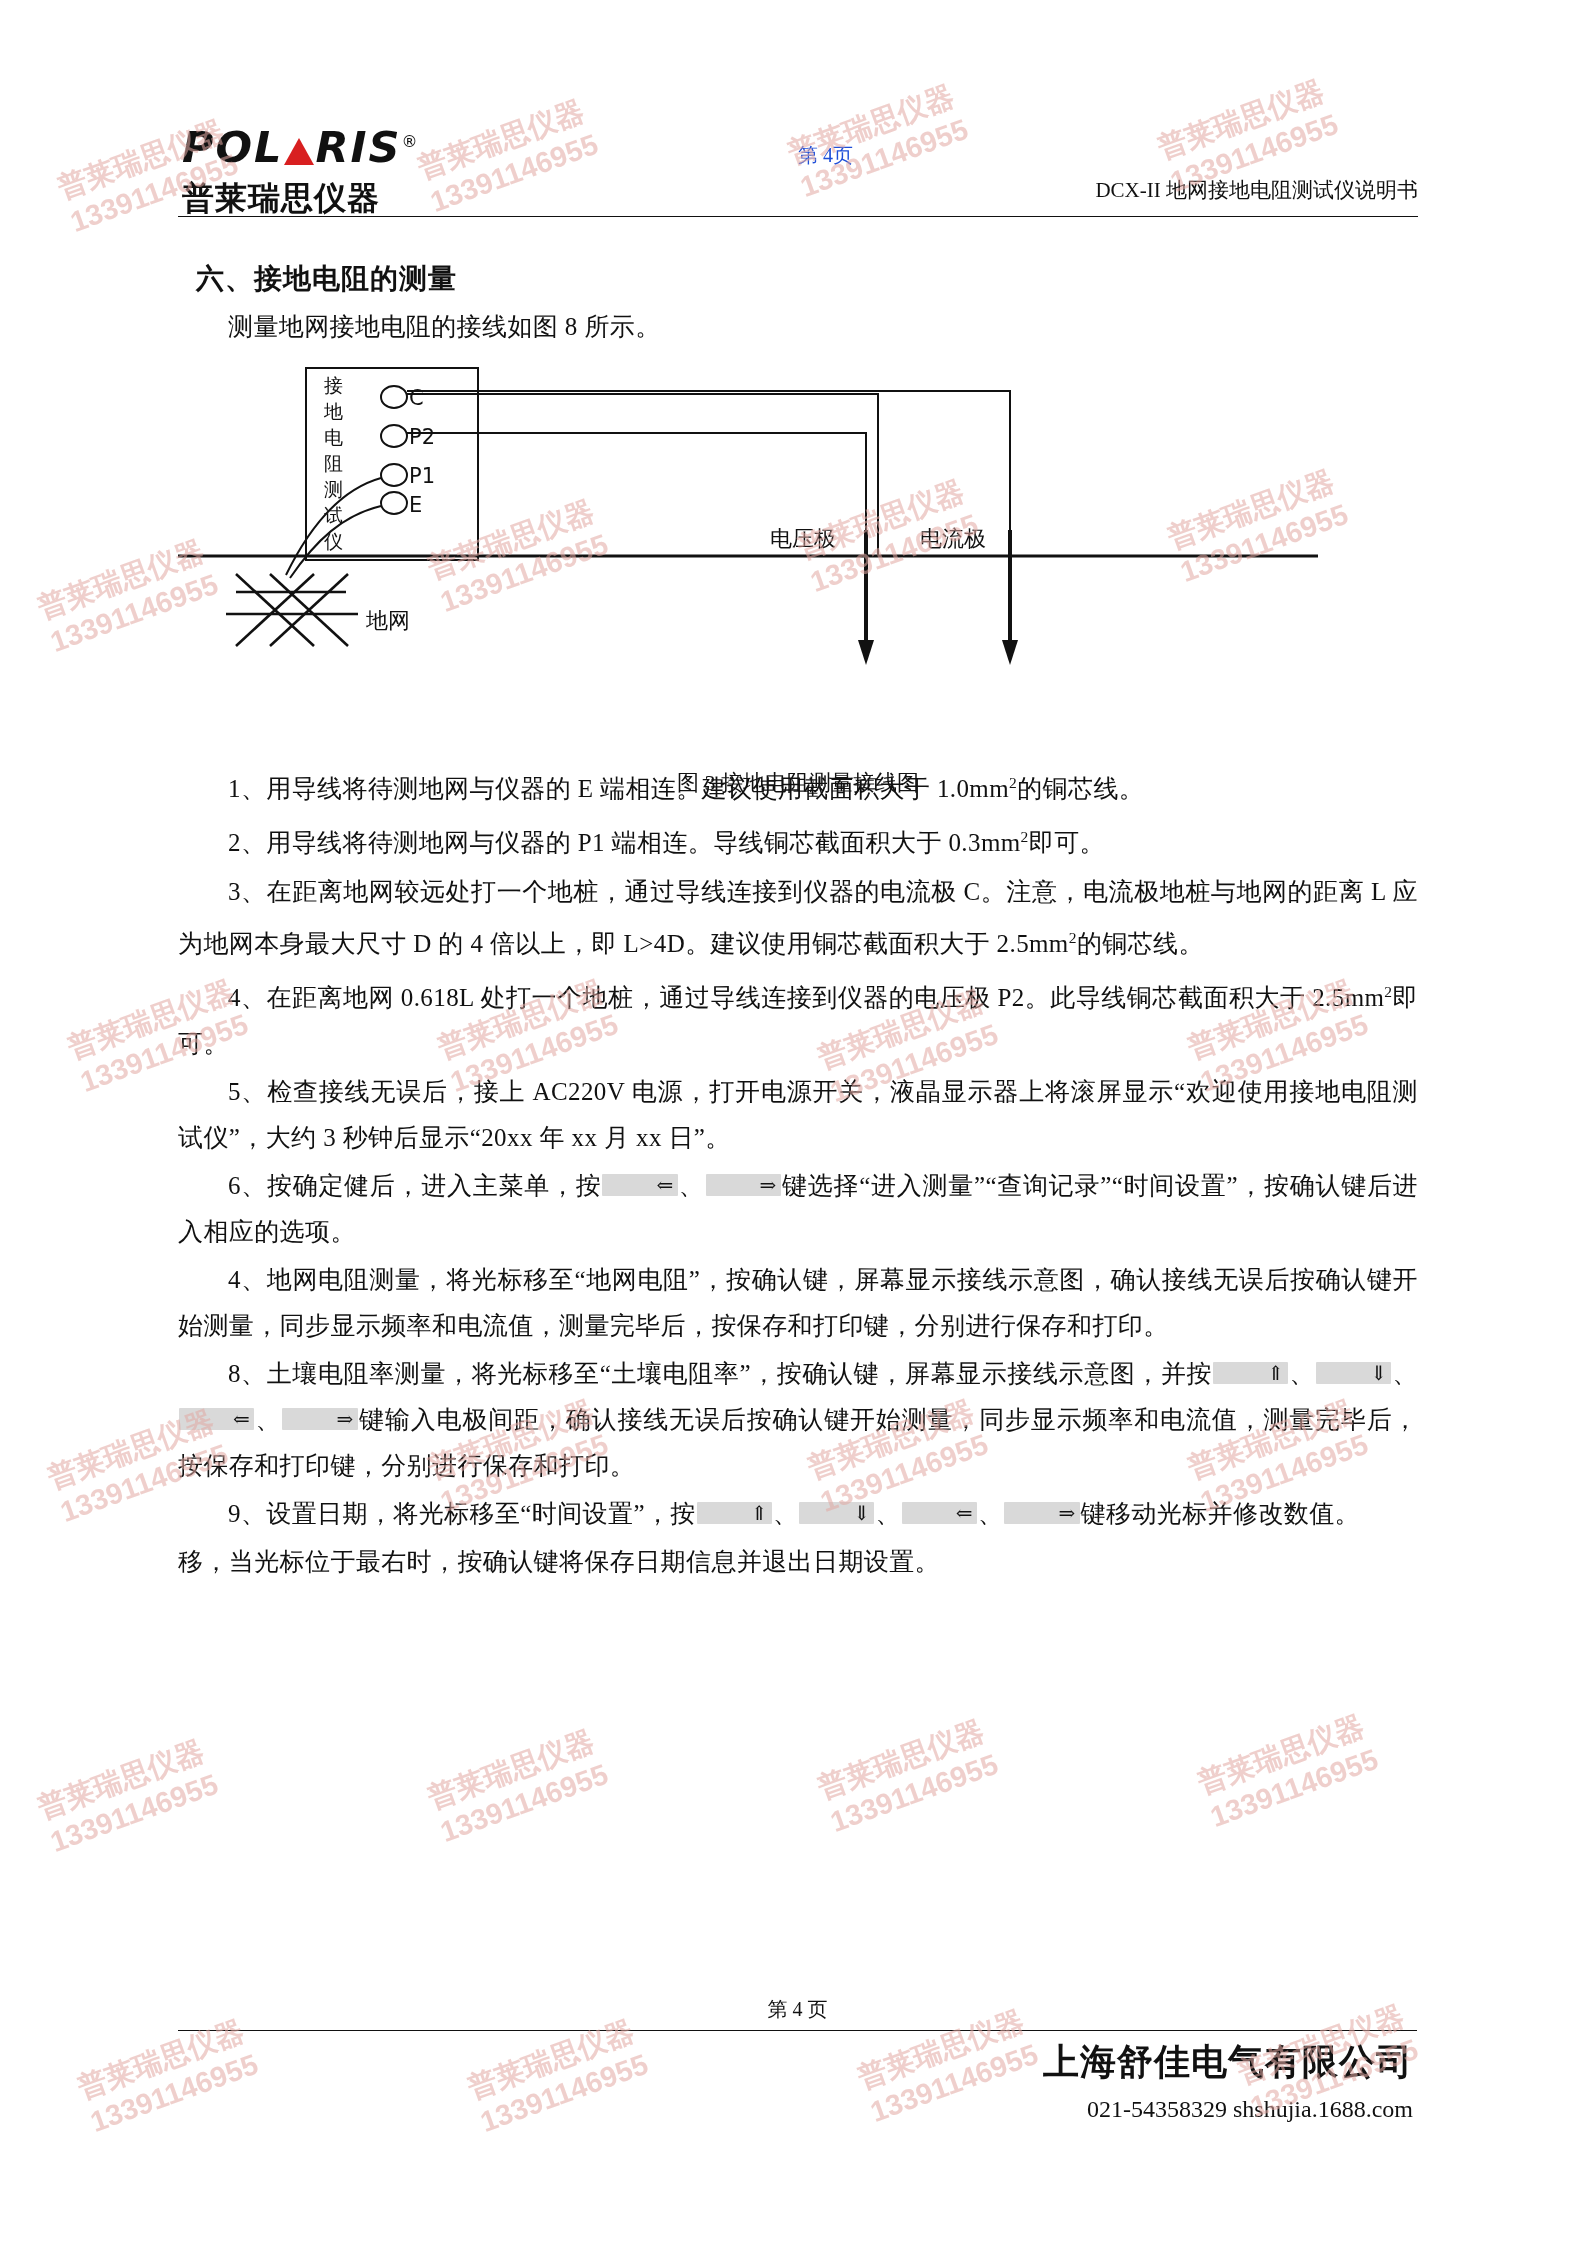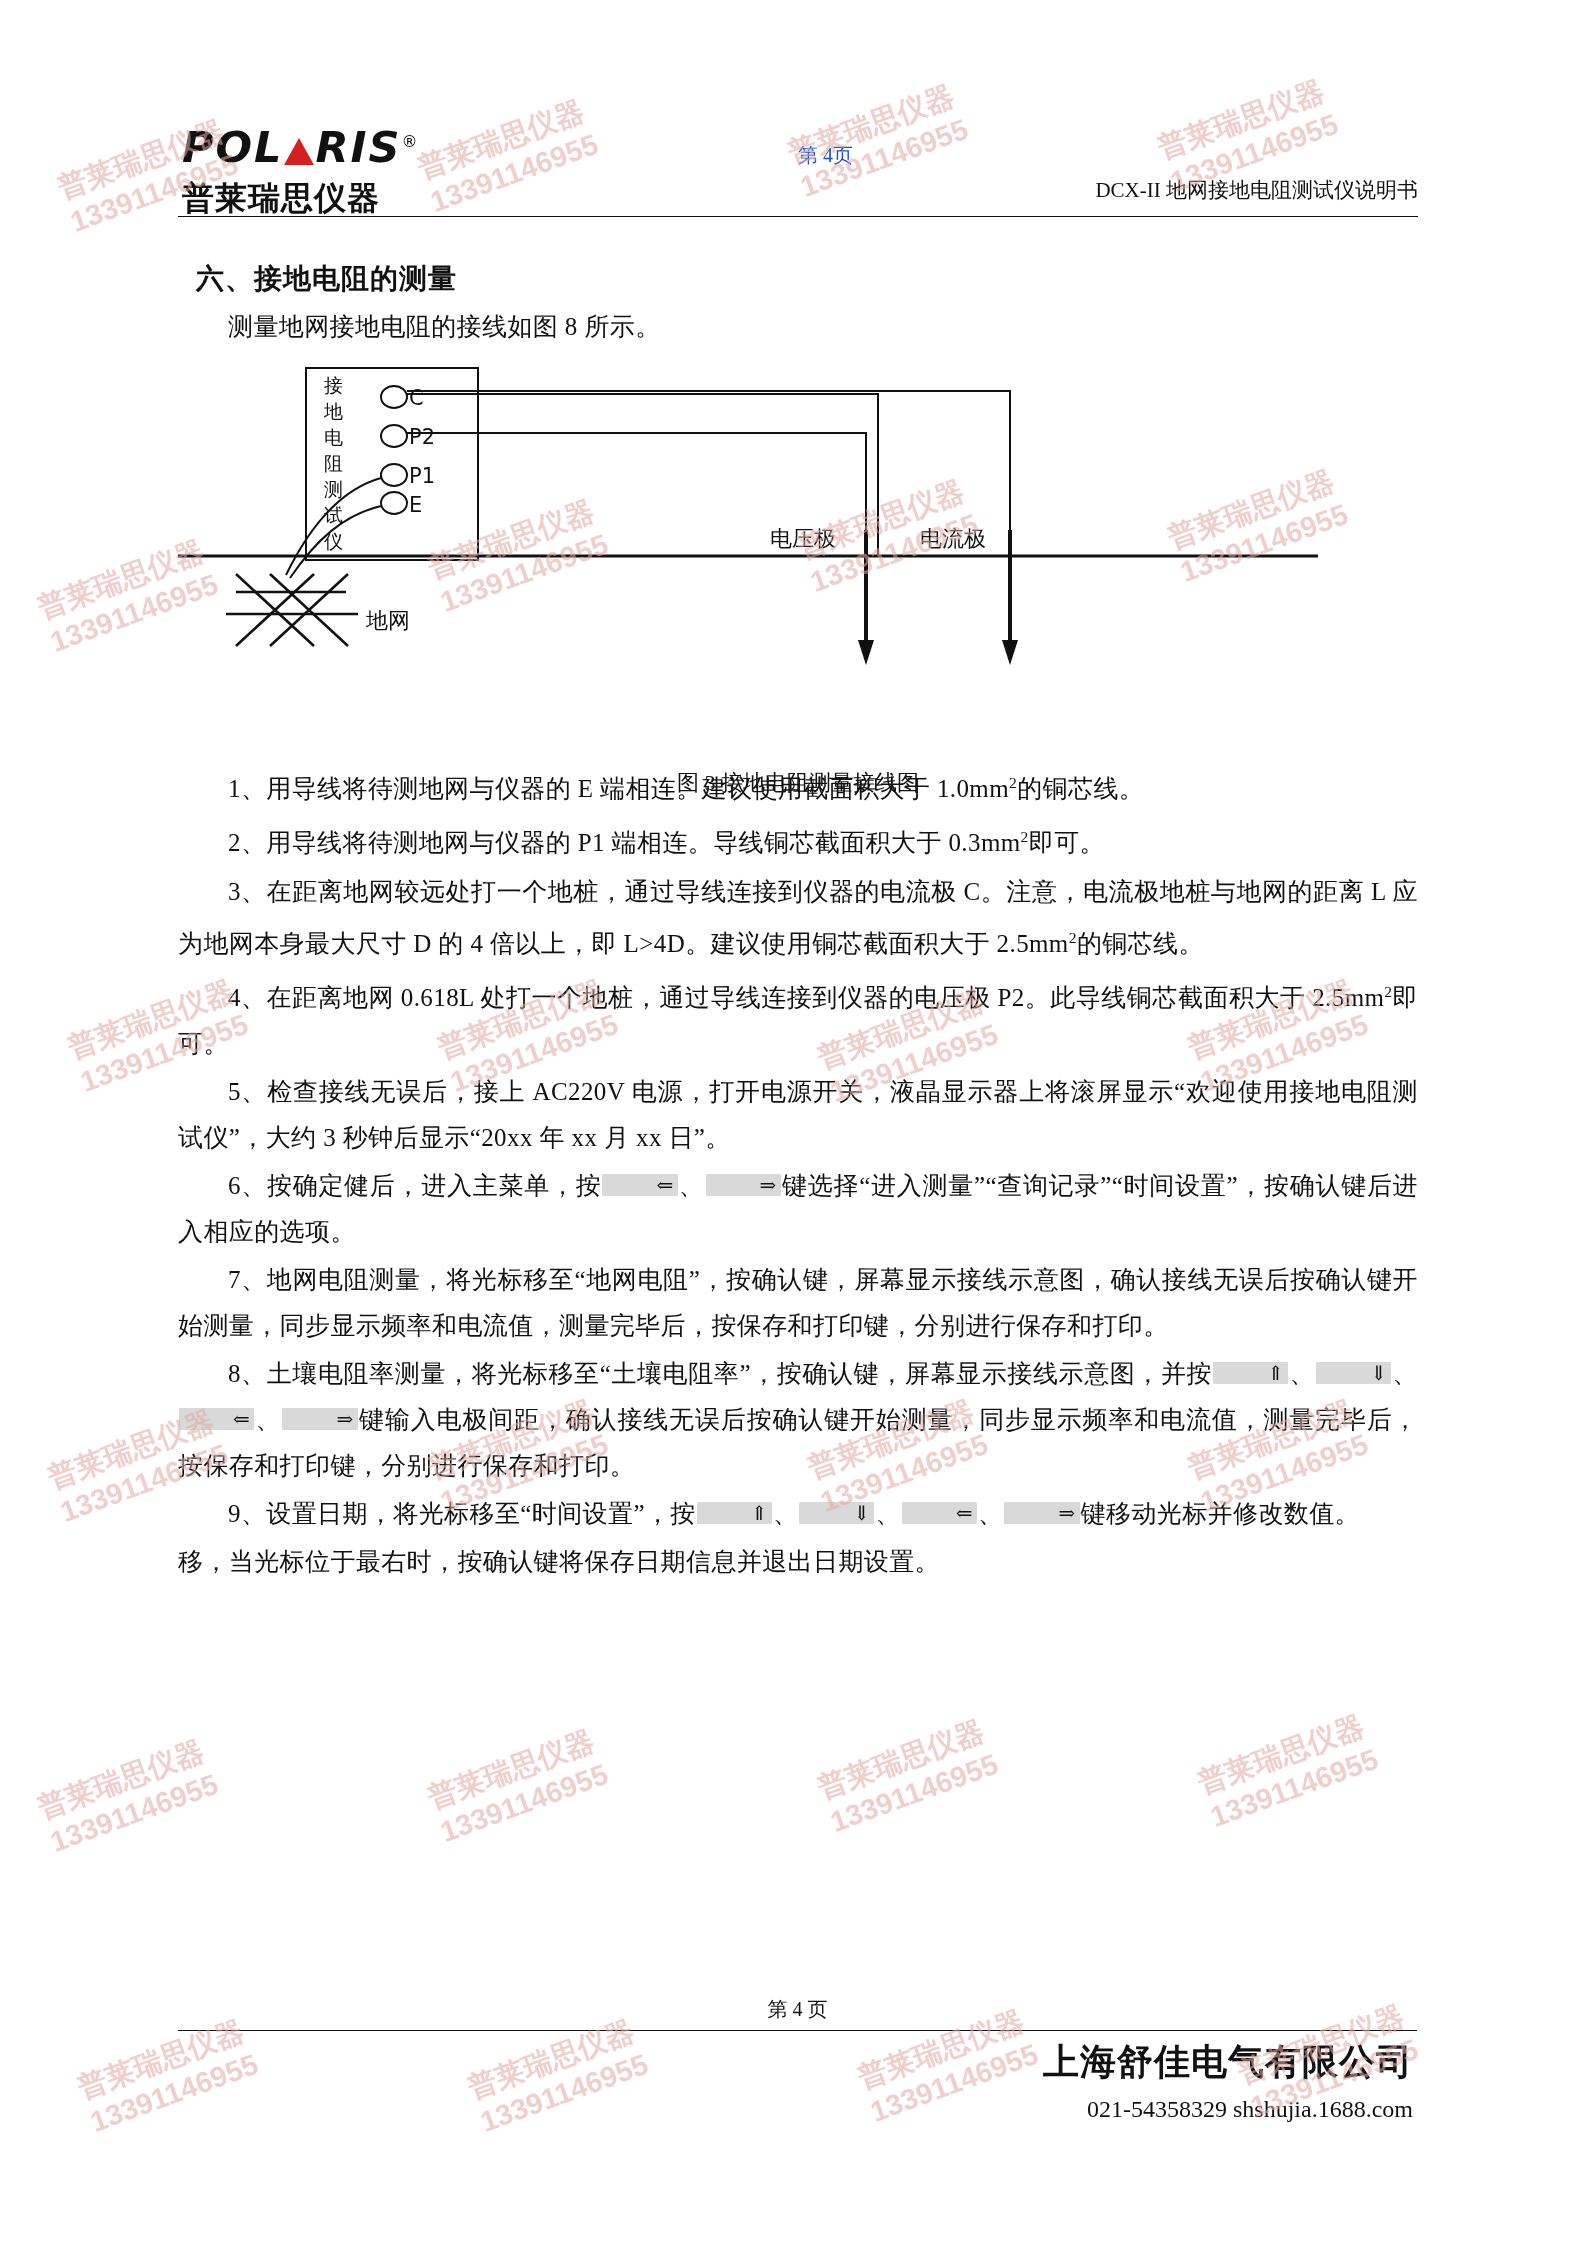--- a/index.html
+++ b/index.html
@@ -279,21 +279,21 @@
       </svg>
       <div class="figcap">图 3  接地电阻测量接线图</div>
     </div>
 
     <p class="para">1、用导线将待测地网与仪器的 E 端相连。建议使用截面积大于 1.0mm<sup>2</sup>的铜芯线。</p>
     <p class="para">2、用导线将待测地网与仪器的 P1 端相连。导线铜芯截面积大于 0.3mm<sup>2</sup>即可。</p>
     <p class="para">3、在距离地网较远处打一个地桩，通过导线连接到仪器的电流极 C。注意，电流极地桩与地网的距离 L 应为地网本身最大尺寸 D 的 4 倍以上，即 L&gt;4D。建议使用铜芯截面积大于 2.5mm<sup>2</sup>的铜芯线。</p>
     <p class="para">4、在距离地网 0.618L 处打一个地桩，通过导线连接到仪器的电压极 P2。此导线铜芯截面积大于 2.5mm<sup>2</sup>即可。</p>
     <p class="para">5、检查接线无误后，接上 AC220V 电源，打开电源开关，液晶显示器上将滚屏显示“欢迎使用接地电阻测试仪”，大约 3 秒钟后显示“20xx 年 xx 月 xx 日”。</p>
     <p class="para">6、按确定健后，进入主菜单，按<span class="key">⇐</span>、<span class="key">⇒</span>键选择“进入测量”“查询记录”“时间设置”，按确认键后进入相应的选项。</p>
-    <p class="para">7、地网电阻测量，将光标移至“地网电阻”，按确认键，屏幕显示接线示意图，确认接线无误后按确认键开始测量，同步显示频率和电流值，测量完毕后，按保存和打印键，分别进行保存和打印。</p>
+    <p class="para">4、地网电阻测量，将光标移至“地网电阻”，按确认键，屏幕显示接线示意图，确认接线无误后按确认键开始测量，同步显示频率和电流值，测量完毕后，按保存和打印键，分别进行保存和打印。</p>
     <p class="para">8、土壤电阻率测量，将光标移至“土壤电阻率”，按确认键，屏幕显示接线示意图，并按<span class="key">⇑</span>、<span class="key">⇓</span>、<span class="key">⇐</span>、<span class="key">⇒</span>键输入电极间距，确认接线无误后按确认键开始测量，同步显示频率和电流值，测量完毕后，按保存和打印键，分别进行保存和打印。</p>
     <p class="para">9、设置日期，将光标移至“时间设置”，按<span class="key">⇑</span>、<span class="key">⇓</span>、<span class="key">⇐</span>、<span class="key">⇒</span>键移动光标并修改数值。</p>
     <p class="para noindent">移，当光标位于最右时，按确认键将保存日期信息并退出日期设置。</p>
 
   </div>
 
   <div class="footer">
     <div class="foot-rule"></div>
     <div class="foot-page">第 4 页</div>
     <div class="company">上海舒佳电气有限公司</div>

